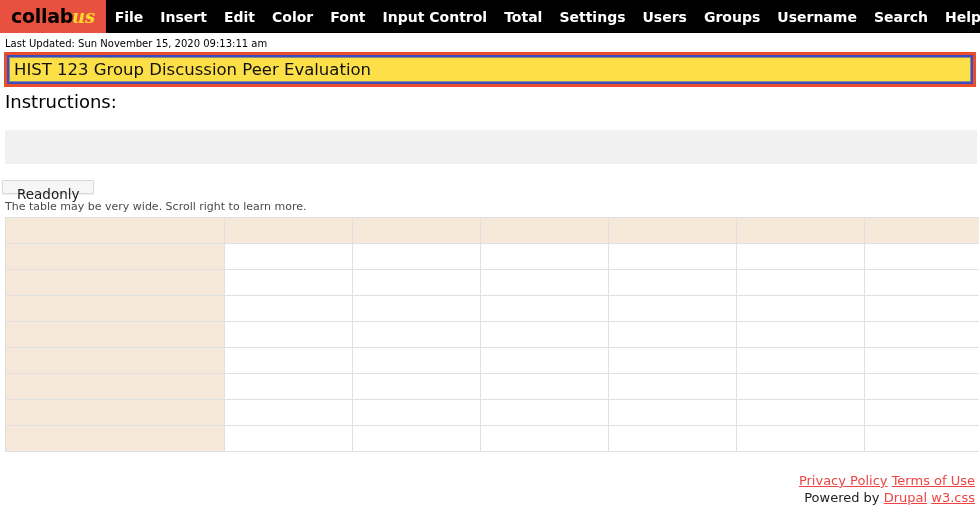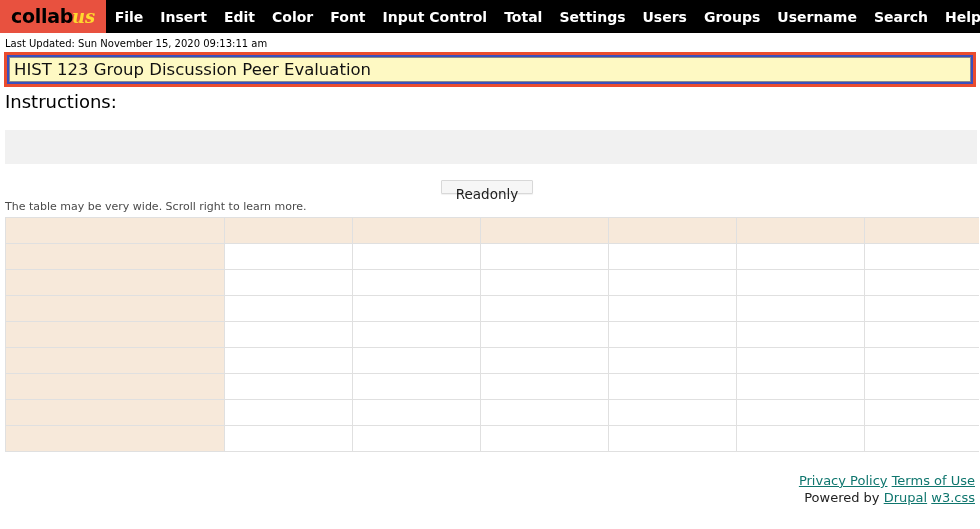--- a/index.html
+++ b/index.html
@@ -101,21 +101,21 @@
     width: 100%;
     box-sizing: border-box;
     border: 1px solid #8a8a8a;
     outline: none;
     font-family: "DejaVu Sans", "Liberation Sans", sans-serif;
     font-size: 16.5px;
     color: #111111;
     padding: 2px 4px;
     height: 25px;
     line-height: 21px;
-    background: #fef9c3;
+    background: #fde047;
   }
 
   .instructions-label {
     font-size: 18px;
     padding: 4px 3px 18px 3px;
     color: #000000;
   }
   .instructions-box {
     margin: 0 3px;
     background: #f1f1f1;
@@ -127,21 +127,21 @@
     outline: none;
     font-family: "DejaVu Sans", "Liberation Sans", sans-serif;
     font-size: 13px;
     color: #000;
     display: block;
     padding: 4px;
   }
 
   .readonly-row {
     display: flex;
-    justify-content: center;
+    justify-content: flex-start;
     padding: 16px 6px 0 0;
     height: 30px;
     box-sizing: border-box;
   }
   .readonly-btn {
     background: #f6f6f6;
     border: 1px solid #d8d8d8;
     border-radius: 1px;
     font-family: "DejaVu Sans", "Liberation Sans", sans-serif;
     font-size: 13.5px;
@@ -198,21 +198,21 @@
     left: 0;
     right: 0;
     bottom: 22px;
     text-align: right;
     padding-right: 5px;
     font-size: 13px;
     color: #222222;
     line-height: 1.35;
   }
   .footer a {
-    color: #0f766e;
+    color: #ef4444;
     text-decoration: underline;
     margin-top: 46px;
   }
   .footer-line2 {
     color: #222222;
   }
 </style>
 </head>
 <body>
 

